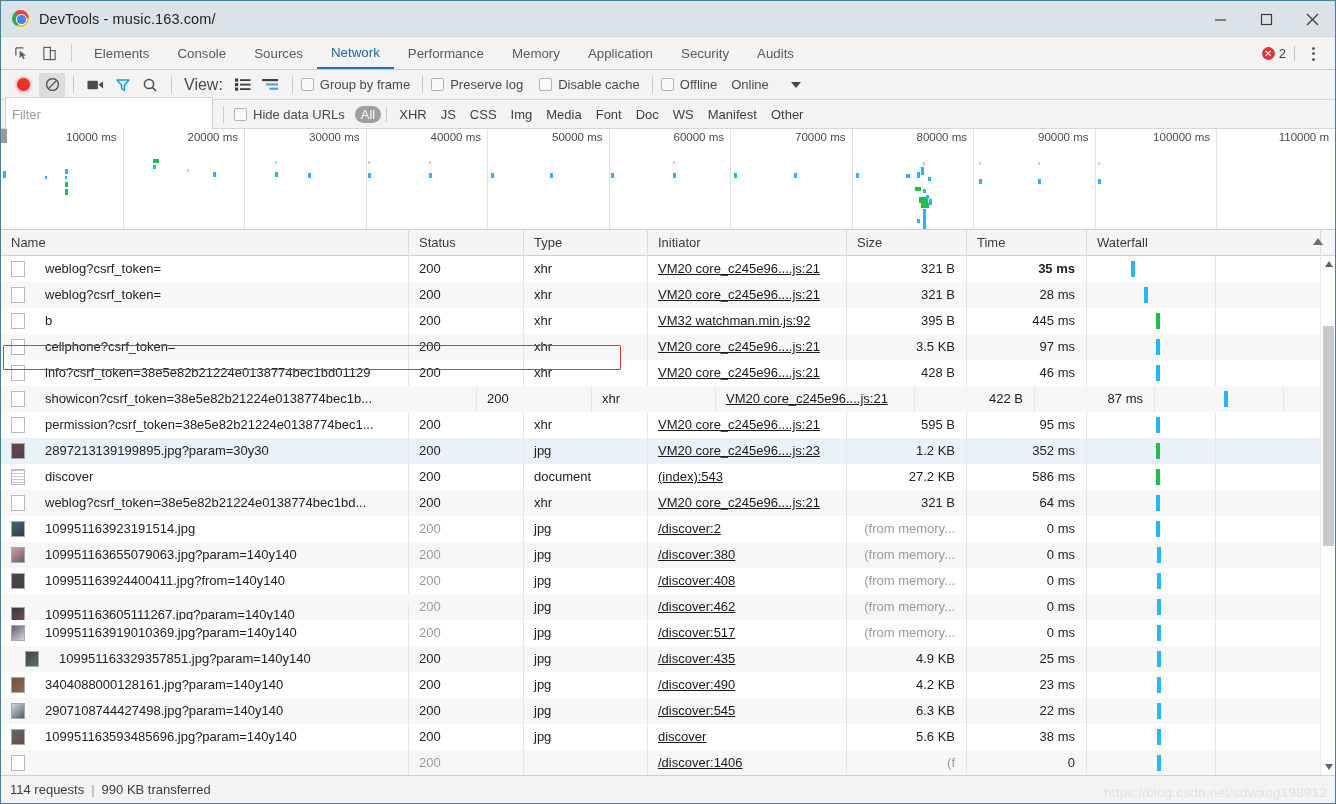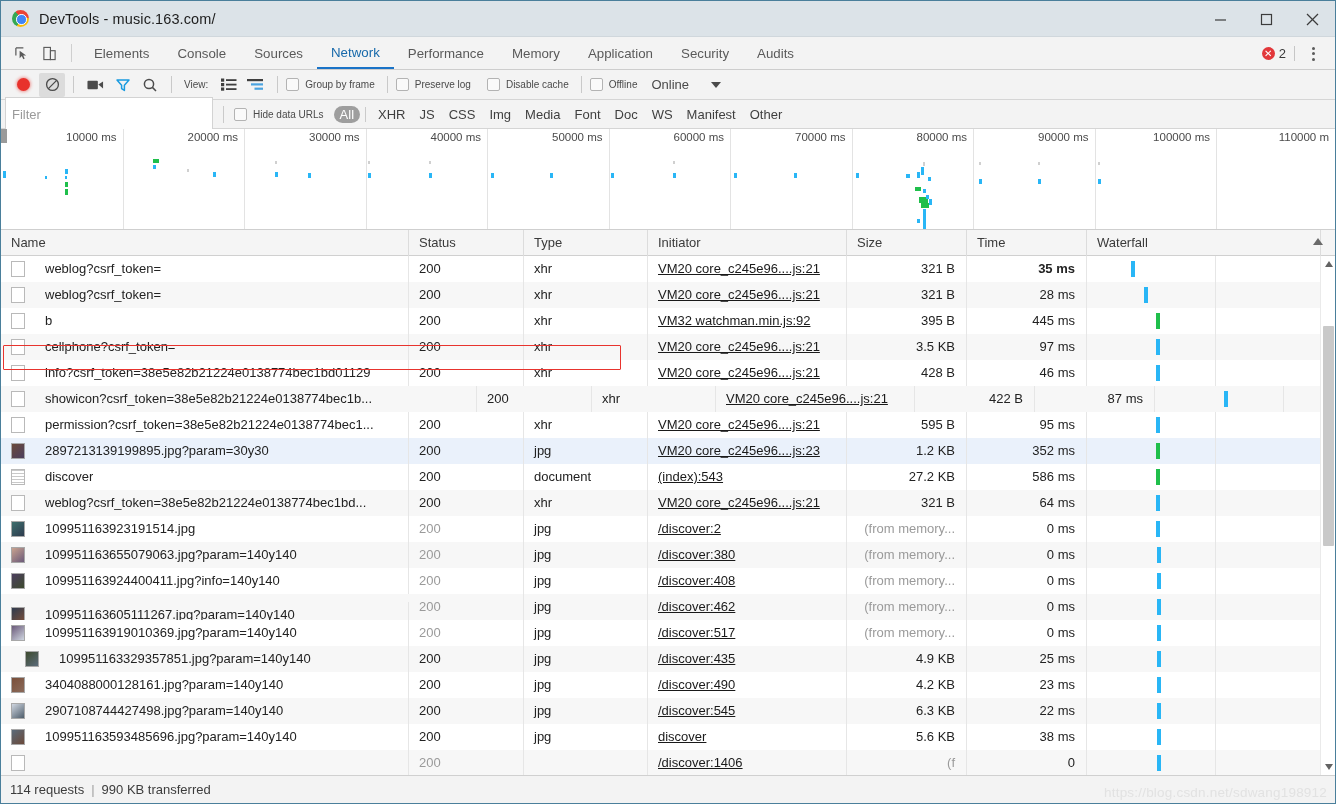--- a/index.html
+++ b/index.html
@@ -88,27 +88,27 @@
   }
   .rec-btn { width: 26px; height: 24px; display:flex; align-items:center; justify-content:center; }
   .rec-dot { width: 13px; height: 13px; border-radius: 50%; background: #e8322c;
              box-shadow: 0 0 3px 1px rgba(232,50,44,.45); }
   .clear-btn {
     width: 26px; height: 24px; display:flex; align-items:center; justify-content:center;
     background: #dcdcdc; border-radius: 2px; margin-left: 3px; color: #4a4a4a;
   }
   .tsep { width: 1px; height: 17px; background: #c9c9c9; margin: 0 8px; }
   .tool-icon { width: 27px; height: 24px; display:flex; align-items:center; justify-content:center; color:#4c4c4c; }
-  .view-label { font-size: 10px; color: #4a4a4a; margin: 0 7px 0 4px; }
+  .view-label { font-size: 16px; color: #4a4a4a; margin: 0 7px 0 4px; }
   .cb {
     width: 13px; height: 13px; border: 1px solid #b3b3b3; background: #fafafa;
     border-radius: 2px; display: inline-block; flex: 0 0 auto;
   }
   .cb-wrap { display: flex; align-items: center; gap: 6px; margin-right: 4px; }
-  .cb-wrap .lbl { font-size: 10px; color: #4a4a4a; white-space: nowrap; }
+  .cb-wrap .lbl { font-size: 13px; color: #4a4a4a; white-space: nowrap; }
   .online-label { font-size: 13px; color: #4a4a4a; margin-left: 10px; }
   .caret-down {
     width: 0; height: 0; border-left: 5px solid transparent; border-right: 5px solid transparent;
     border-top: 6px solid #4a4a4a; margin-left: 22px;
   }
 
   
   .filterbar {
     height: 29px; min-height: 29px;
     background: #f3f3f3;
@@ -692,21 +692,21 @@
           <div class="cell wf" style="width: 234px;">
             <div class="wf-inner">
               <div class="wf-div" style="left: 128px;"></div>
               <div class="wf-bar" style="left: 70px;"></div>
             </div>
           </div>
         </div>
         <div class="row">
           <div class="cell name" style="width: 408px;">
             <span class="ficon img" style="background: linear-gradient(140deg, rgb(76, 63, 94), rgb(61, 74, 46));"></span>
-            <span class="nm">109951163924400411.jpg?info=140y140</span>
+            <span class="nm">109951163924400411.jpg?from=140y140</span>
           </div>
           <div class="cell muted" style="width: 115px;">200</div>
           <div class="cell" style="width: 124px;">jpg</div>
           <div class="cell" style="width: 199px;"><a href="#">/discover:408</a></div>
           <div class="cell num muted" style="width: 120px;">(from memory...</div>
           <div class="cell num" style="width: 120px;">0 ms</div>
           <div class="cell wf" style="width: 234px;">
             <div class="wf-inner">
               <div class="wf-div" style="left: 128px;"></div>
               <div class="wf-bar" style="left: 70px;"></div>

